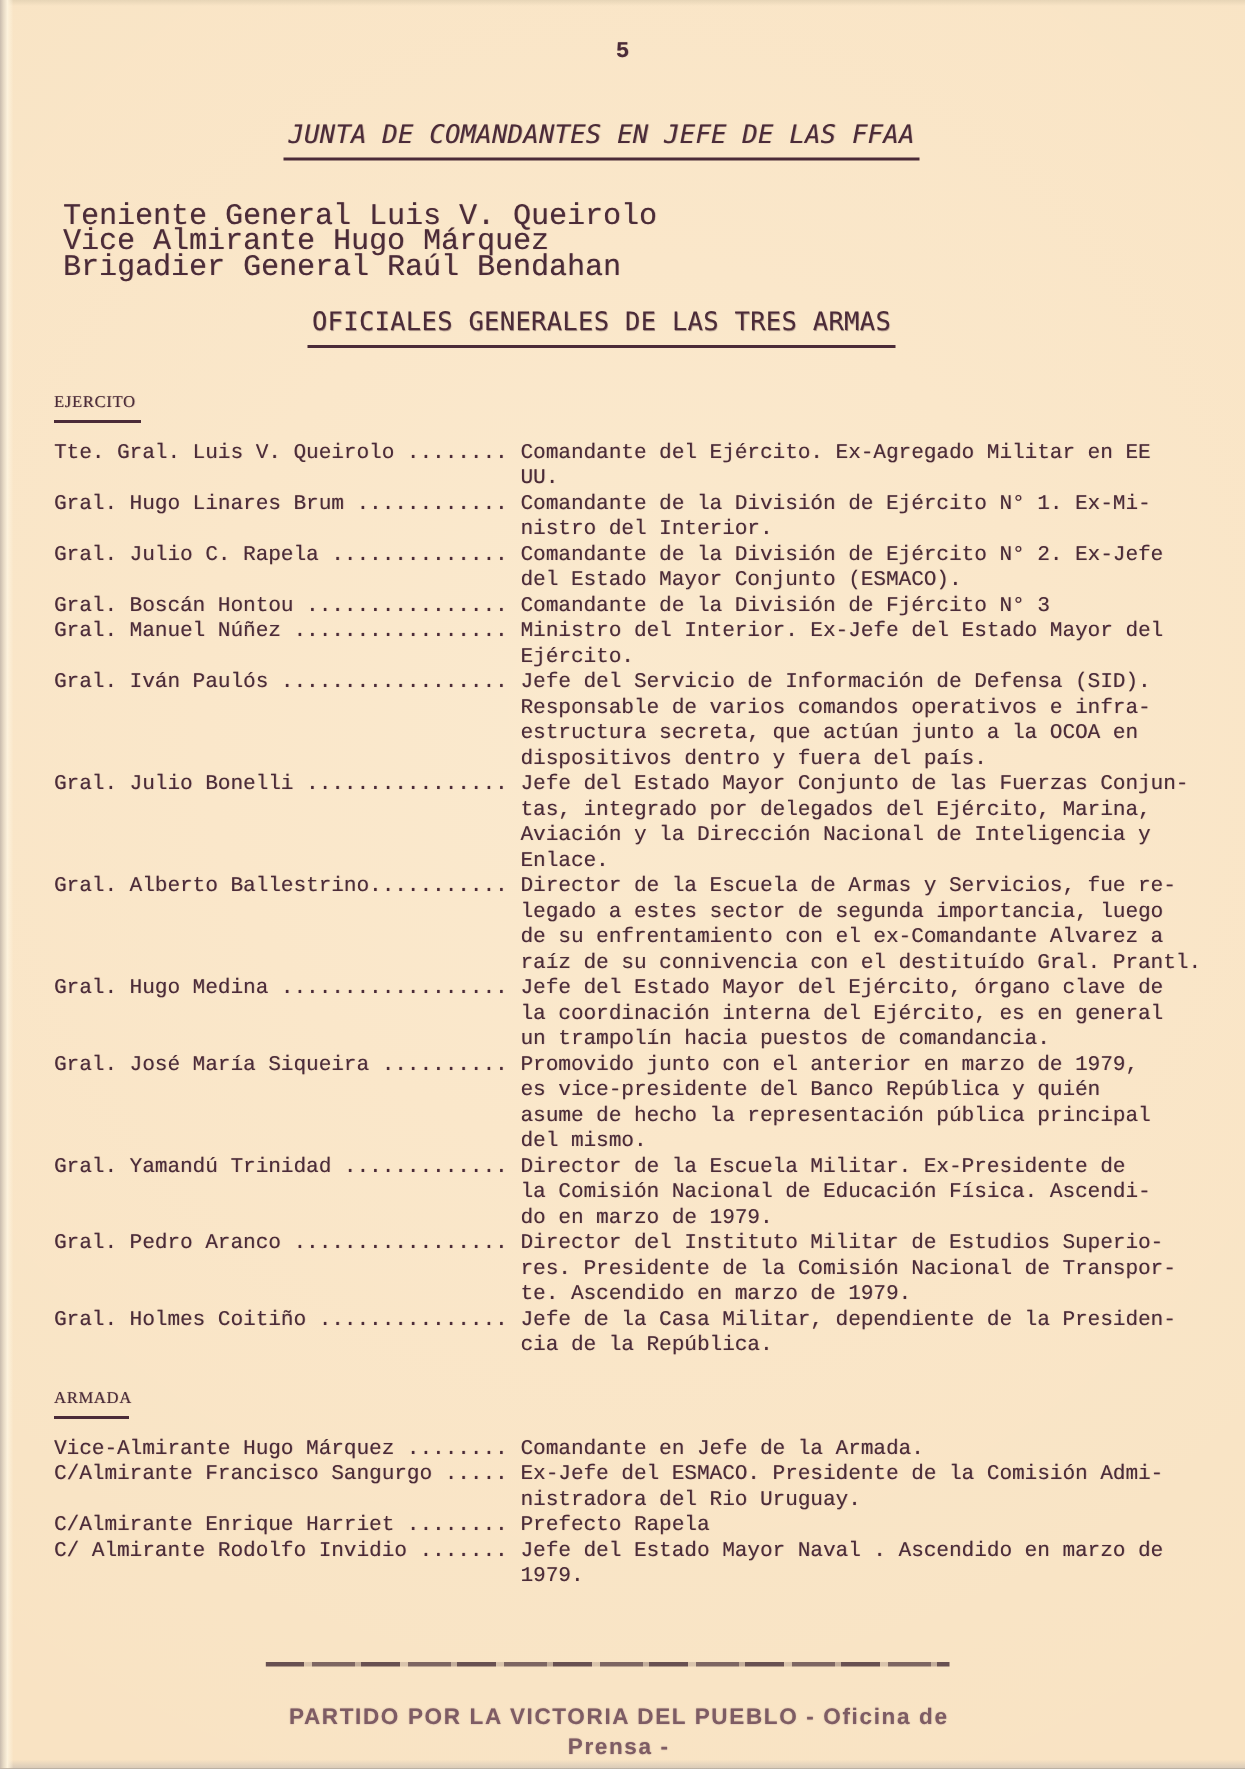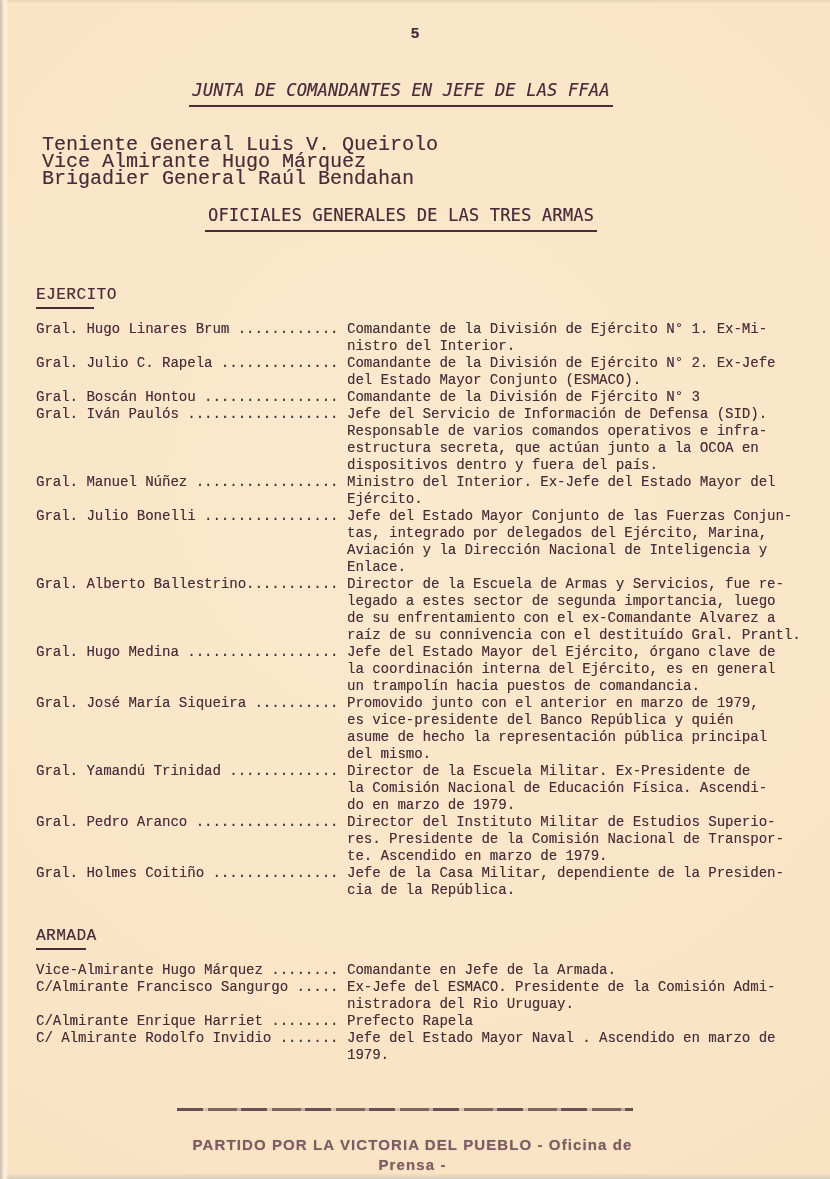--- a/index.html
+++ b/index.html
@@ -45,24 +45,23 @@
     transform:translateX(-14px);
     text-shadow:0.4px 0.4px 0.5px rgba(75,43,56,0.5);
   }
   .junta {
     position:absolute; top:136px; left:42px;
     font-size:20px; line-height:17px;
   }
   .sections { position:absolute; top:258px; left:36px; width:772px; }
   .section + .section { margin-top:16px; }
   .section-header {
-    font-family:Liberation Mono, monospace;
-    font-size:16px; line-height:20px; letter-spacing:0.5px;
+    font-family:Liberation Serif, serif;
+    font-size:11px; line-height:20px; letter-spacing:0.5px;
     text-shadow:0.4px 0.4px 0.5px rgba(75,43,56,0.5);
-    margin-top:27px;
   }
   .header-rule { height:2px; background:var(--ink, #4b2b38); margin:2px 0 12px 0; }
   .entry { display:flex; font-size:14px; line-height:17px; }
   .entry .name { flex:0 0 311px; white-space:nowrap; }
   .entry .desc { flex:1; white-space:pre-line; }
 
   .footer { position:absolute; top:1108px; left:177px; width:471px; }
   .stamp-rule {
     height:3px;
     background:repeating-linear-gradient(90deg,
@@ -103,46 +102,51 @@
 
   <div class="title-wrap second">
     <span class="doc-title">OFICIALES GENERALES DE LAS TRES ARMAS</span>
   </div>
 
   <div class="sections typewriter">
       <div class="section">
         <div class="section-header">EJERCITO</div>
         <div class="header-rule" style="width: 58px;"></div>
         <div class="entry">
+          <span class="name">Tte. Gral. Luis V. Queirolo ........</span>
+          <span class="desc">Comandante del Ejército. Ex-Agregado Militar en EE
+UU.</span>
+        </div>
+        <div class="entry">
           <span class="name">Gral. Hugo Linares Brum ............</span>
           <span class="desc">Comandante de la División de Ejército N° 1. Ex-Mi-
 nistro del Interior.</span>
         </div>
         <div class="entry">
           <span class="name">Gral. Julio C. Rapela ..............</span>
           <span class="desc">Comandante de la División de Ejército N° 2. Ex-Jefe
 del Estado Mayor Conjunto (ESMACO).</span>
         </div>
         <div class="entry">
           <span class="name">Gral. Boscán Hontou ................</span>
           <span class="desc">Comandante de la División de Fjército N° 3</span>
+        </div>
+        <div class="entry">
+          <span class="name">Gral. Manuel Núñez .................</span>
+          <span class="desc">Ministro del Interior. Ex-Jefe del Estado Mayor del
+Ejército.</span>
         </div>
         <div class="entry">
           <span class="name">Gral. Iván Paulós ..................</span>
           <span class="desc">Jefe del Servicio de Información de Defensa (SID).
 Responsable de varios comandos operativos e infra-
 estructura secreta, que actúan junto a la OCOA en
 dispositivos dentro y fuera del país.</span>
         </div>
         <div class="entry">
-          <span class="name">Gral. Manuel Núñez .................</span>
-          <span class="desc">Ministro del Interior. Ex-Jefe del Estado Mayor del
-Ejército.</span>
-        </div>
-        <div class="entry">
           <span class="name">Gral. Julio Bonelli ................</span>
           <span class="desc">Jefe del Estado Mayor Conjunto de las Fuerzas Conjun-
 tas, integrado por delegados del Ejército, Marina,
 Aviación y la Dirección Nacional de Inteligencia y
 Enlace.</span>
         </div>
         <div class="entry">
           <span class="name">Gral. Alberto Ballestrino...........</span>
           <span class="desc">Director de la Escuela de Armas y Servicios, fue re-
 legado a estes sector de segunda importancia, luego

